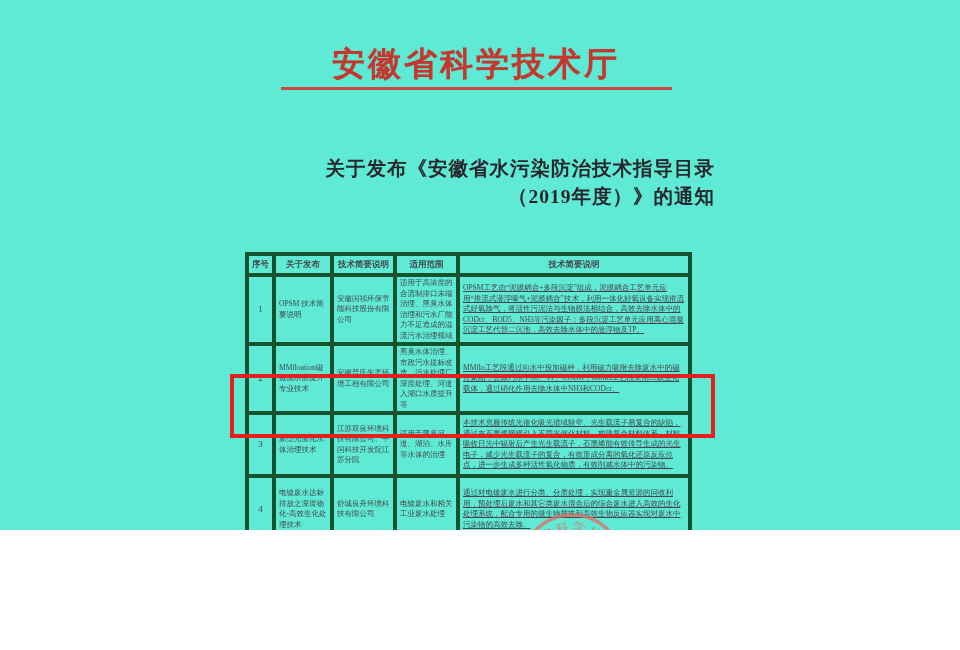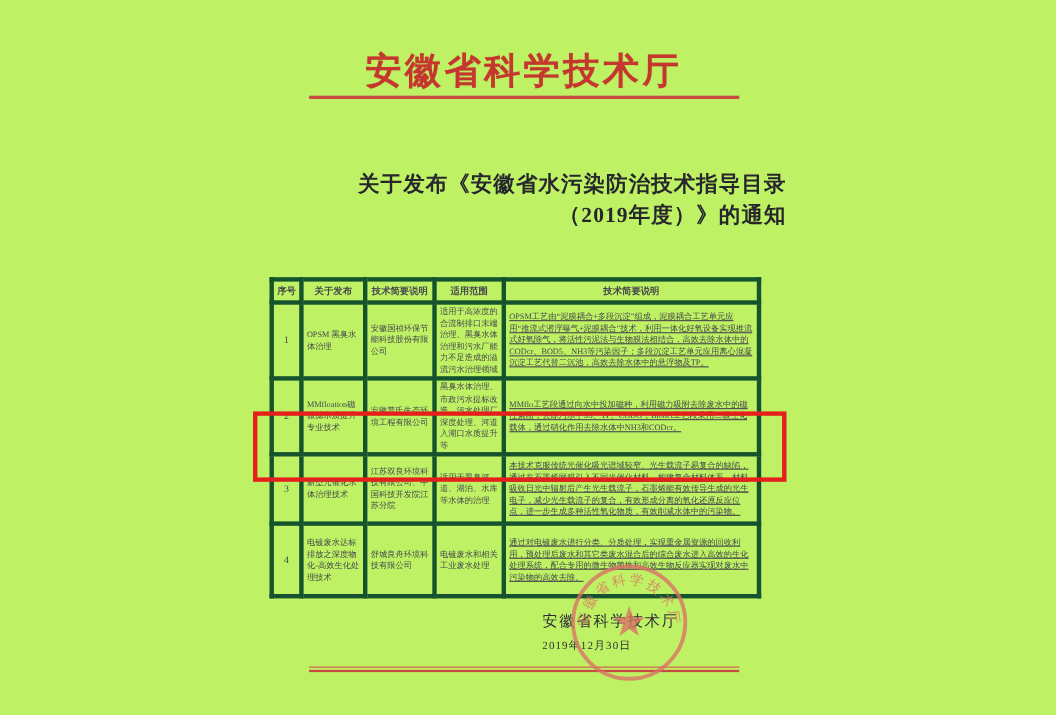--- a/index.html
+++ b/index.html
@@ -1,17 +1,17 @@
 <!DOCTYPE html>
 <html><head>
 <meta charset="utf-8">
 <style>
   html,body{margin:0;padding:0;background:#ffffff;}
   .sheet{
-    position:relative;width:960px;height:650px;background:#bef264;overflow:hidden;
+    position:relative;width:960px;height:530px;background:#5eead4;overflow:hidden;
     font-family:"Liberation Serif","DejaVu Serif",serif;color:#3c3c42;
   }
   
   .agency{
     position:absolute;top:42px;left:280px;width:392px;text-align:center;
     font-size:33px;font-weight:bold;letter-spacing:3px;color:#c5372e;
     text-shadow:0 0 1px rgba(197,55,46,.4);white-space:nowrap;
   }
   .red-rule{position:absolute;left:281px;top:87px;width:391px;height:3px;background:#c94a41;}
   .doc-number{
@@ -79,21 +79,21 @@
     <tbody>
         <tr>
       <th>序号</th>
       <th>关于发布</th>
       <th>技术简要说明</th>
       <th>适用范围</th>
       <th>技术简要说明</th>
     </tr>
     <tr class="row-1">
       <td class="cell-no">1</td>
-      <td>OPSM 黑臭水体治理</td>
+      <td>OPSM 技术简要说明</td>
       <td>安徽国祯环保节能科技股份有限公司</td>
       <td>适用于高浓度的合流制排口末端治理、黑臭水体治理和污水厂能力不足造成的溢流污水治理领域</td>
       <td class="cell-desc">OPSM工艺由“泥膜耦合+多段沉淀”组成，泥膜耦合工艺单元应用“推流式潜浮曝气+泥膜耦合”技术，利用一体化好氧设备实现推流式好氧除气，将活性污泥法与生物膜法相结合，高效去除水体中的CODcr、BOD5、NH3等污染因子；多段沉淀工艺单元应用离心混凝沉淀工艺代替二沉池，高效去除水体中的悬浮物及TP。</td>
     </tr>
     <tr class="row-2">
       <td class="cell-no">2</td>
       <td>MMfloation磁微滤水质提升专业技术</td>
       <td>安徽普氏生态环境工程有限公司</td>
       <td>黑臭水体治理、市政污水提标改造、污水处理厂深度处理、河道入湖口水质提升等</td>
       <td class="cell-desc">MMflo工艺段通过向水中投加磁种，利用磁力吸附去除废水中的磁性絮团，去除污水中SS、TP、CODcr；Bionet工艺段采用二级生化载体，通过硝化作用去除水体中NH3和CODcr。</td>

